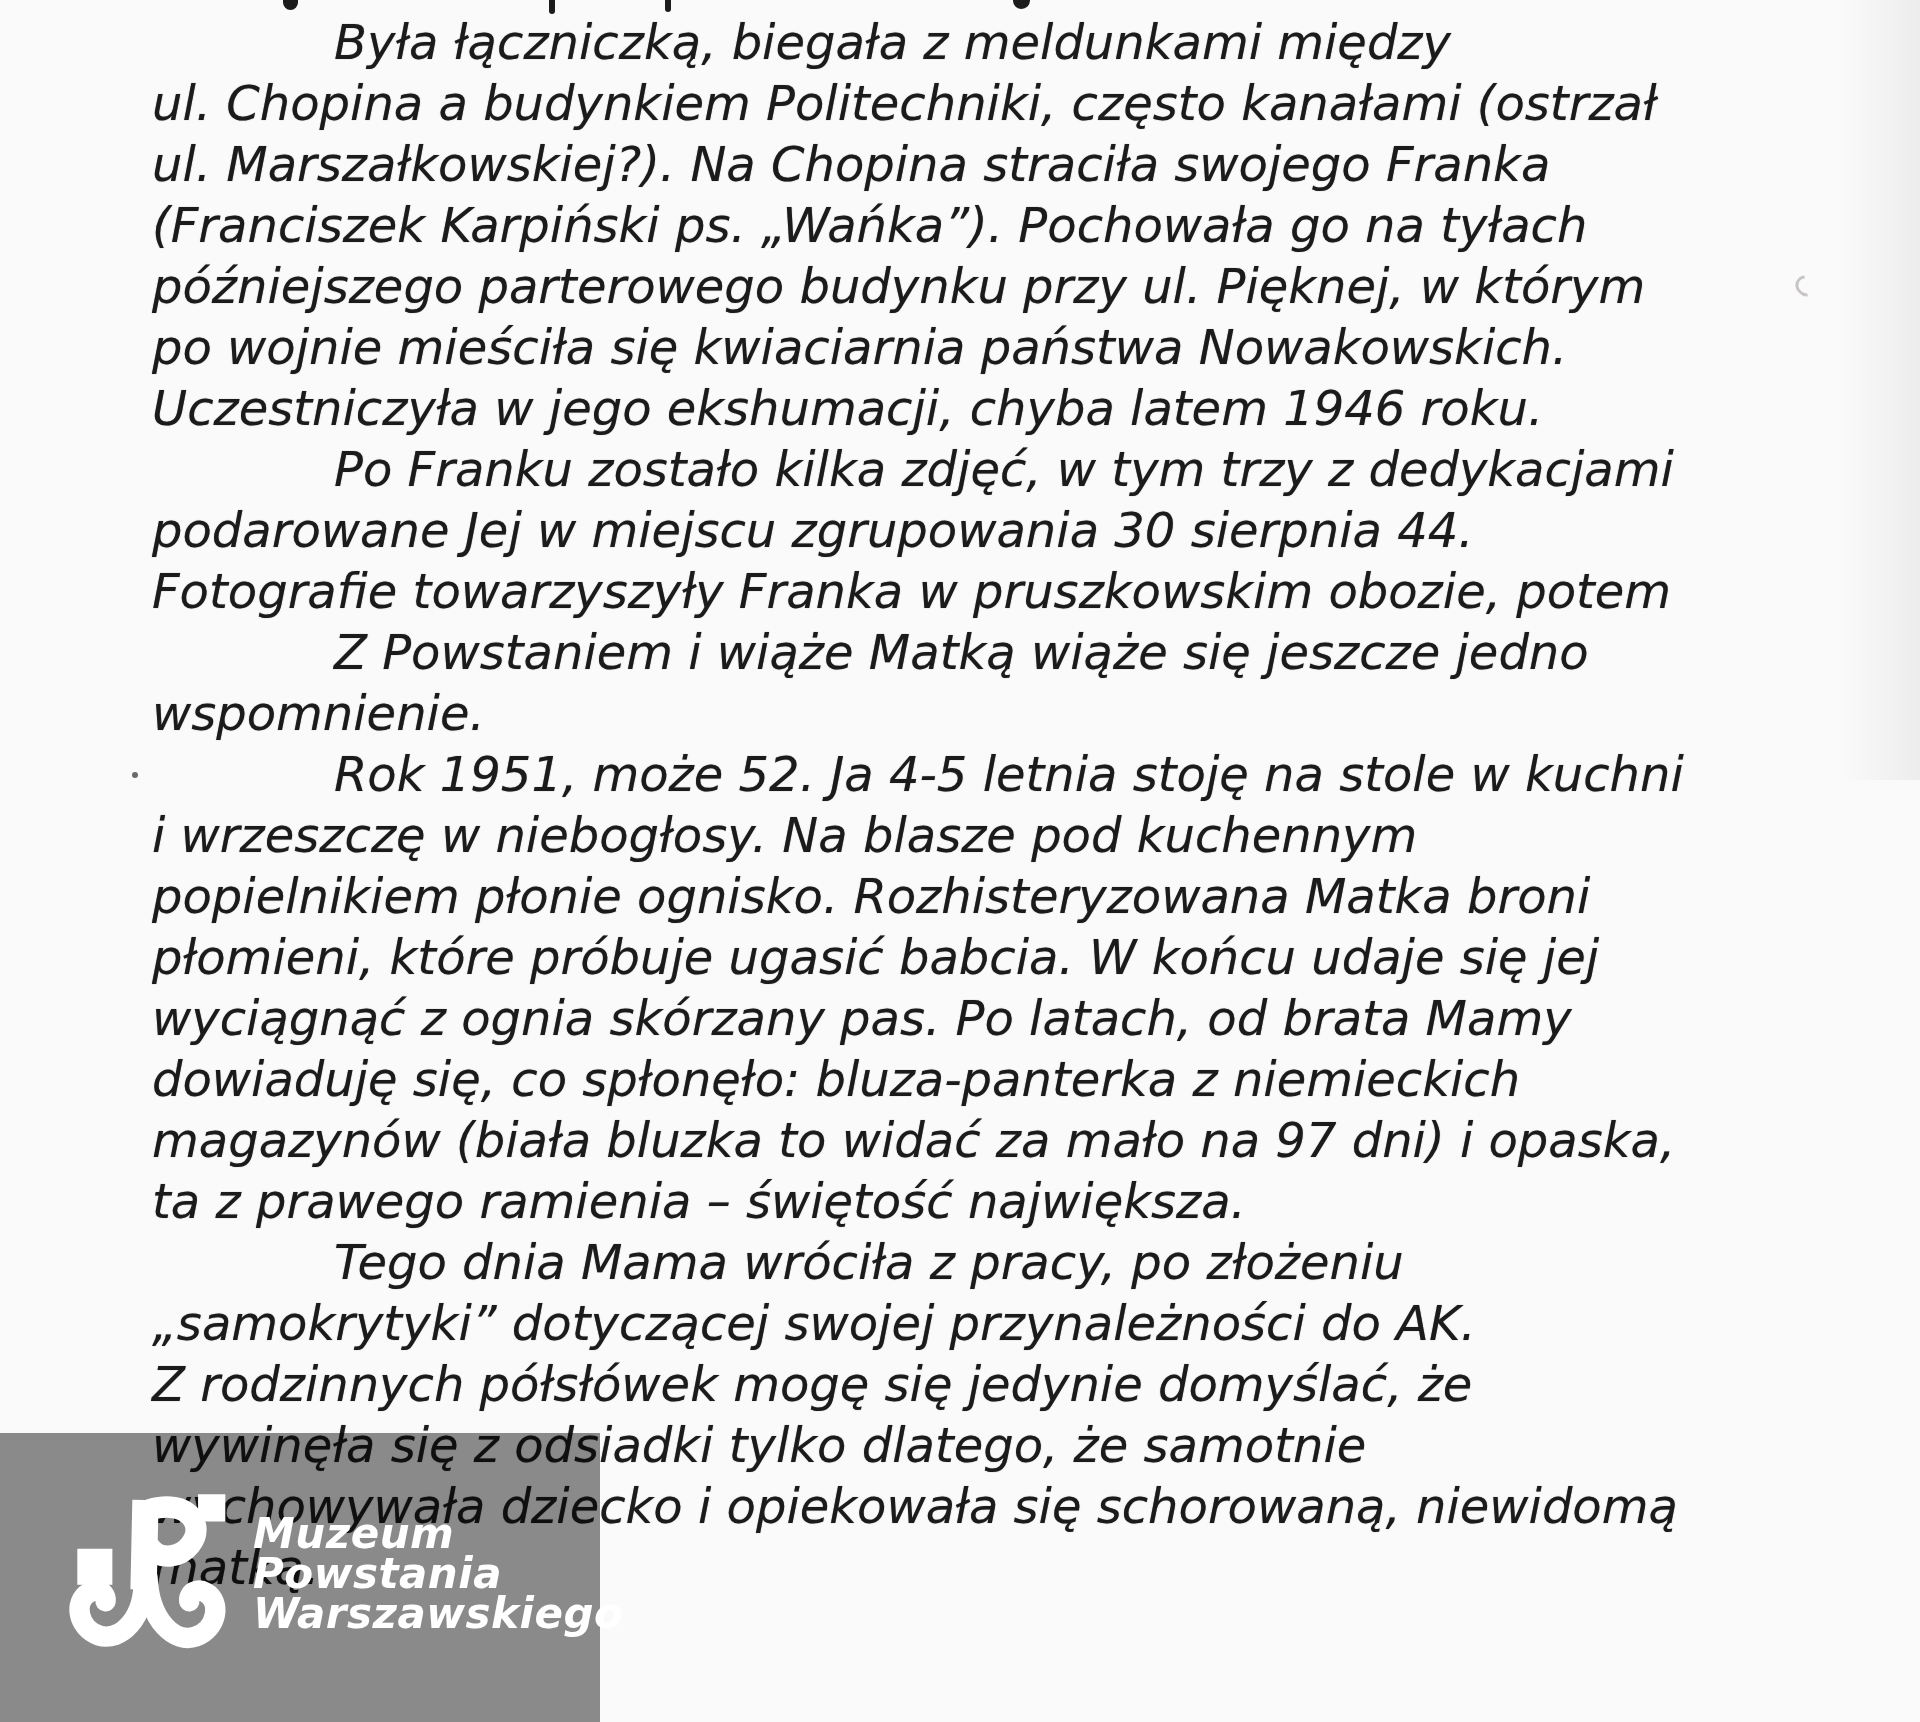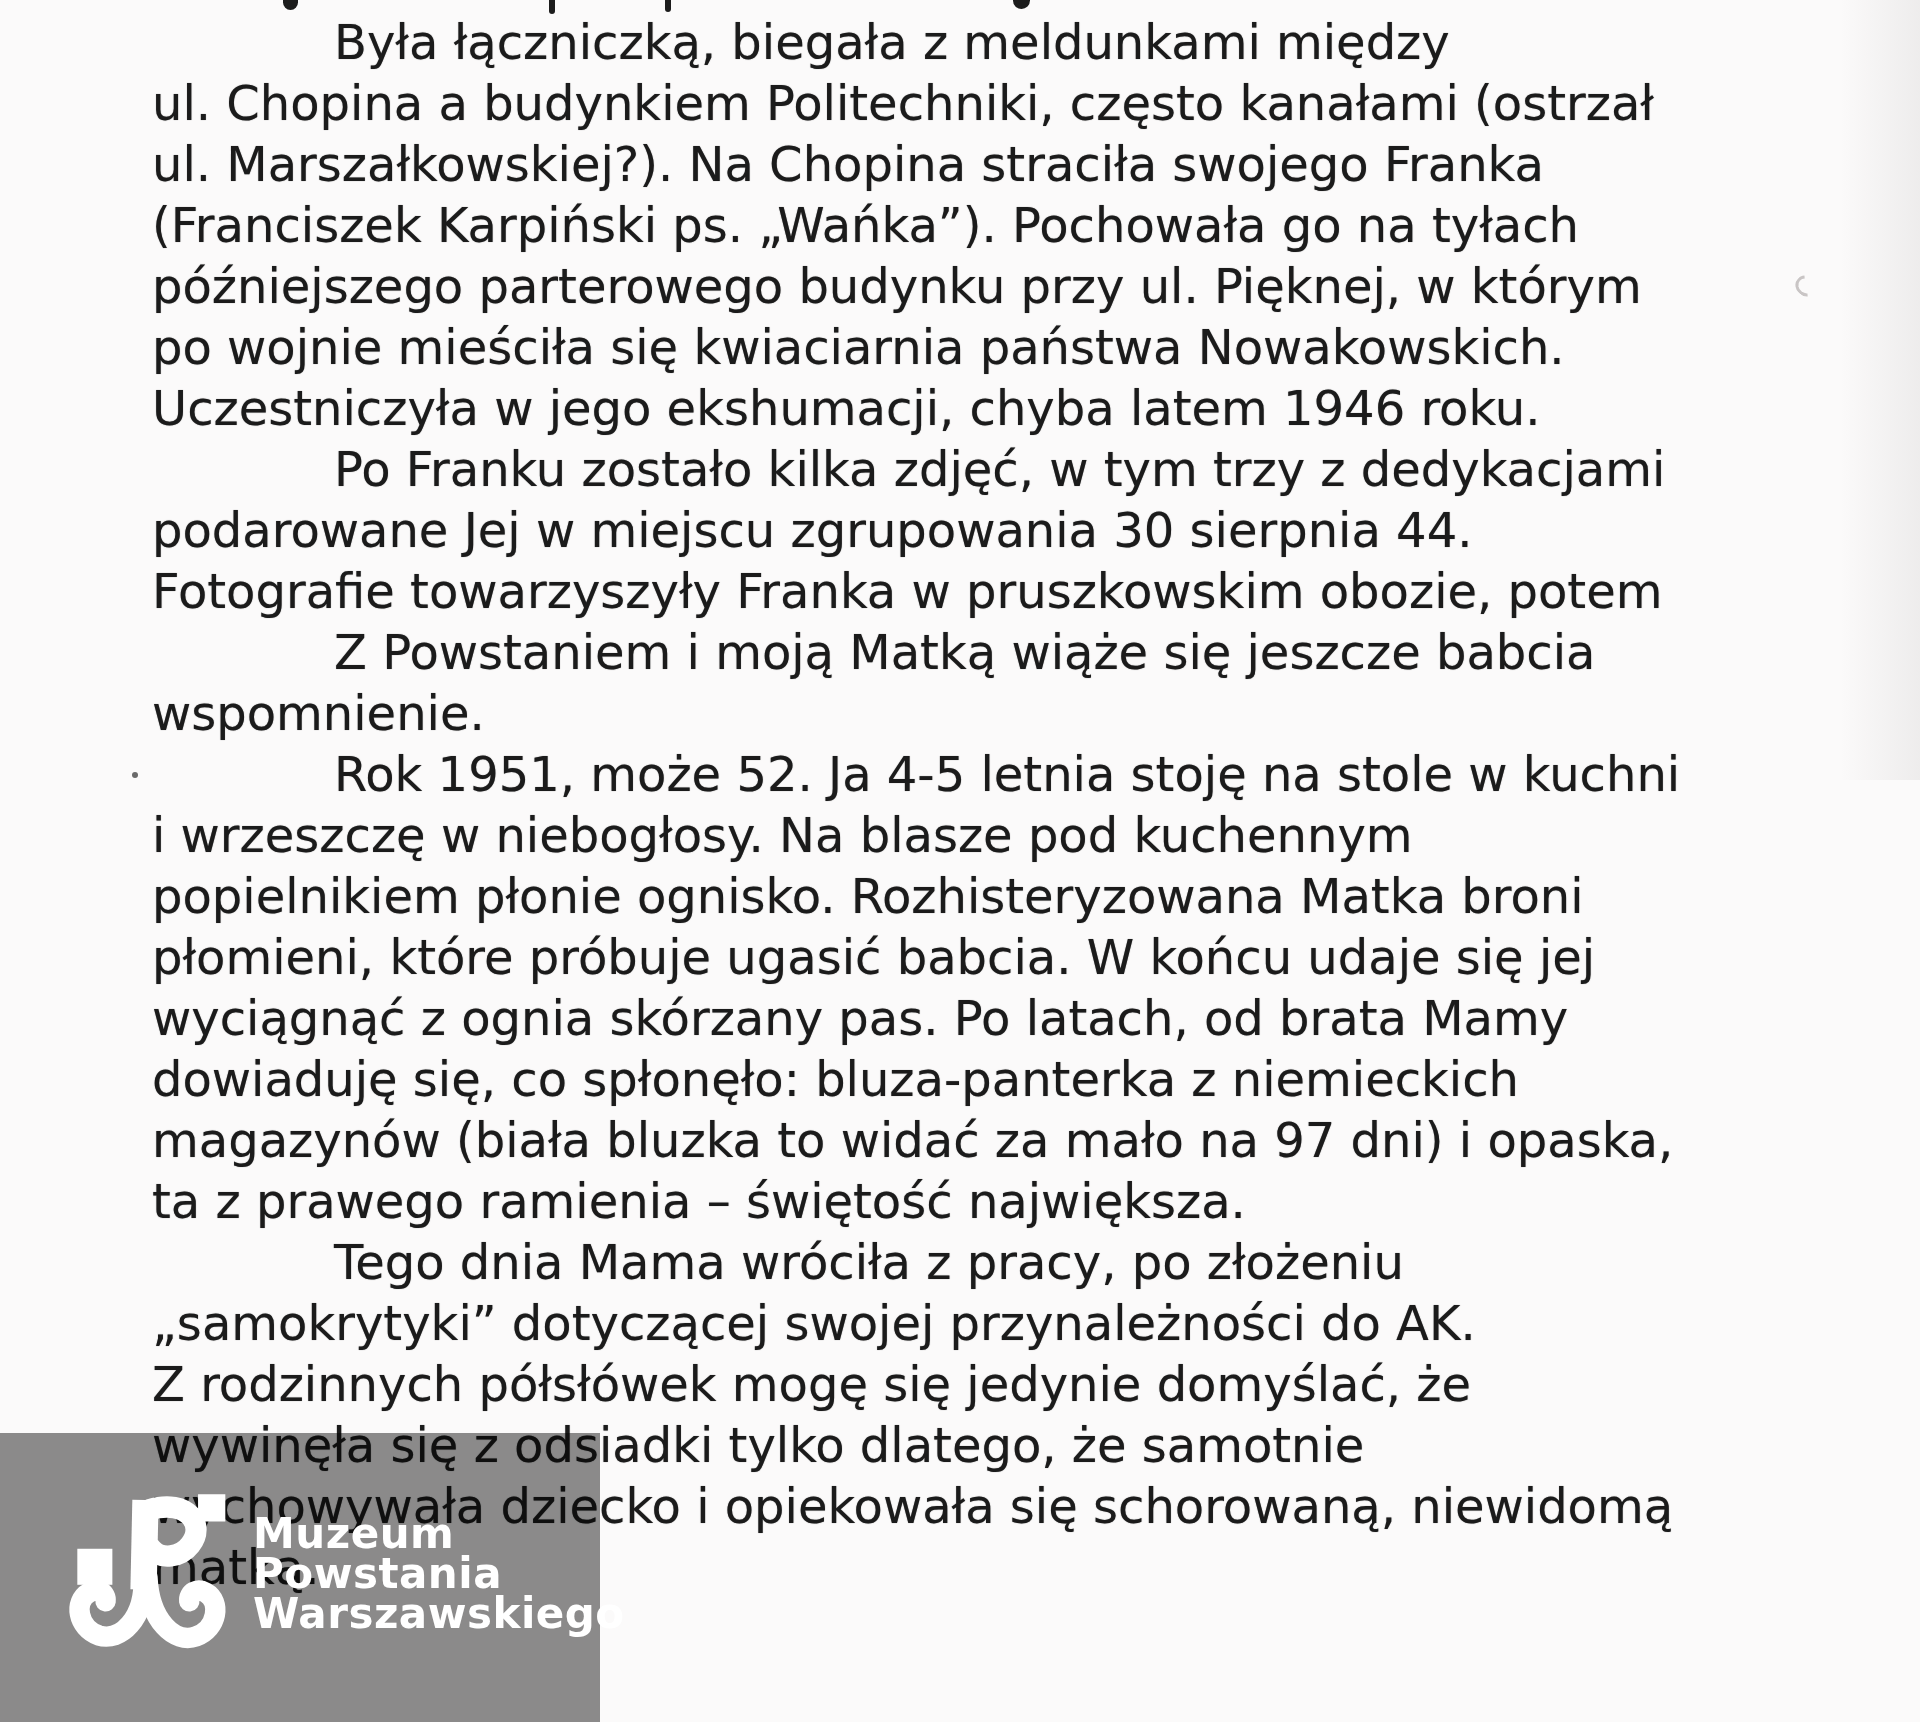--- a/index.html
+++ b/index.html
@@ -7,20 +7,21 @@
     width:1920px;height:1722px;
     background:#ffffff;
     font-family:"DejaVu Sans", sans-serif;
     overflow:hidden;
   }
   .page{
     position:relative;
     width:1920px;height:1722px;
     background:var(--page-bg,#fbfafa);
     overflow:hidden;
+    font-style:italic;
   }
   
   .doc-text{
     position:absolute;
     left:152px; top:12px; right:30px;
     color:var(--text-color,#1b1b1b);
     font-size:48px;
     line-height:61px;
     white-space:nowrap;
     text-shadow:0 0 1px rgba(25,25,25,0.55);
@@ -77,21 +78,21 @@
       <div class="line indent">Była łączniczką, biegała z meldunkami między</div>
       <div class="line">ul. Chopina a budynkiem Politechniki, często kanałami (ostrzał</div>
       <div class="line">ul. Marszałkowskiej?). Na Chopina straciła swojego Franka</div>
       <div class="line">(Franciszek Karpiński ps. „Wańka”). Pochowała go na tyłach</div>
       <div class="line">późniejszego parterowego budynku przy ul. Pięknej, w którym</div>
       <div class="line">po wojnie mieściła się kwiaciarnia państwa Nowakowskich.</div>
       <div class="line">Uczestniczyła w jego ekshumacji, chyba latem 1946 roku.</div>
       <div class="line indent">Po Franku zostało kilka zdjęć, w tym trzy z dedykacjami</div>
       <div class="line">podarowane Jej w miejscu zgrupowania 30 sierpnia 44.</div>
       <div class="line">Fotografie towarzyszyły Franka w pruszkowskim obozie, potem</div>
-      <div class="line indent">Z Powstaniem i moją Matką wiąże się jeszcze babcia</div>
+      <div class="line indent">Z Powstaniem i wiąże Matką wiąże się jeszcze jedno</div>
       <div class="line">wspomnienie.</div>
       <div class="line indent">Rok 1951, może 52. Ja 4-5 letnia stoję na stole w kuchni</div>
       <div class="line">i wrzeszczę w niebogłosy. Na blasze pod kuchennym</div>
       <div class="line">popielnikiem płonie ognisko. Rozhisteryzowana Matka broni</div>
       <div class="line">płomieni, które próbuje ugasić babcia. W końcu udaje się jej</div>
       <div class="line">wyciągnąć z ognia skórzany pas. Po latach, od brata Mamy</div>
       <div class="line">dowiaduję się, co spłonęło: bluza-panterka z niemieckich</div>
       <div class="line">magazynów (biała bluzka to widać za mało na 97 dni) i opaska,</div>
       <div class="line">ta z prawego ramienia – świętość największa.</div>
       <div class="line indent">Tego dnia Mama wróciła z pracy, po złożeniu</div>

